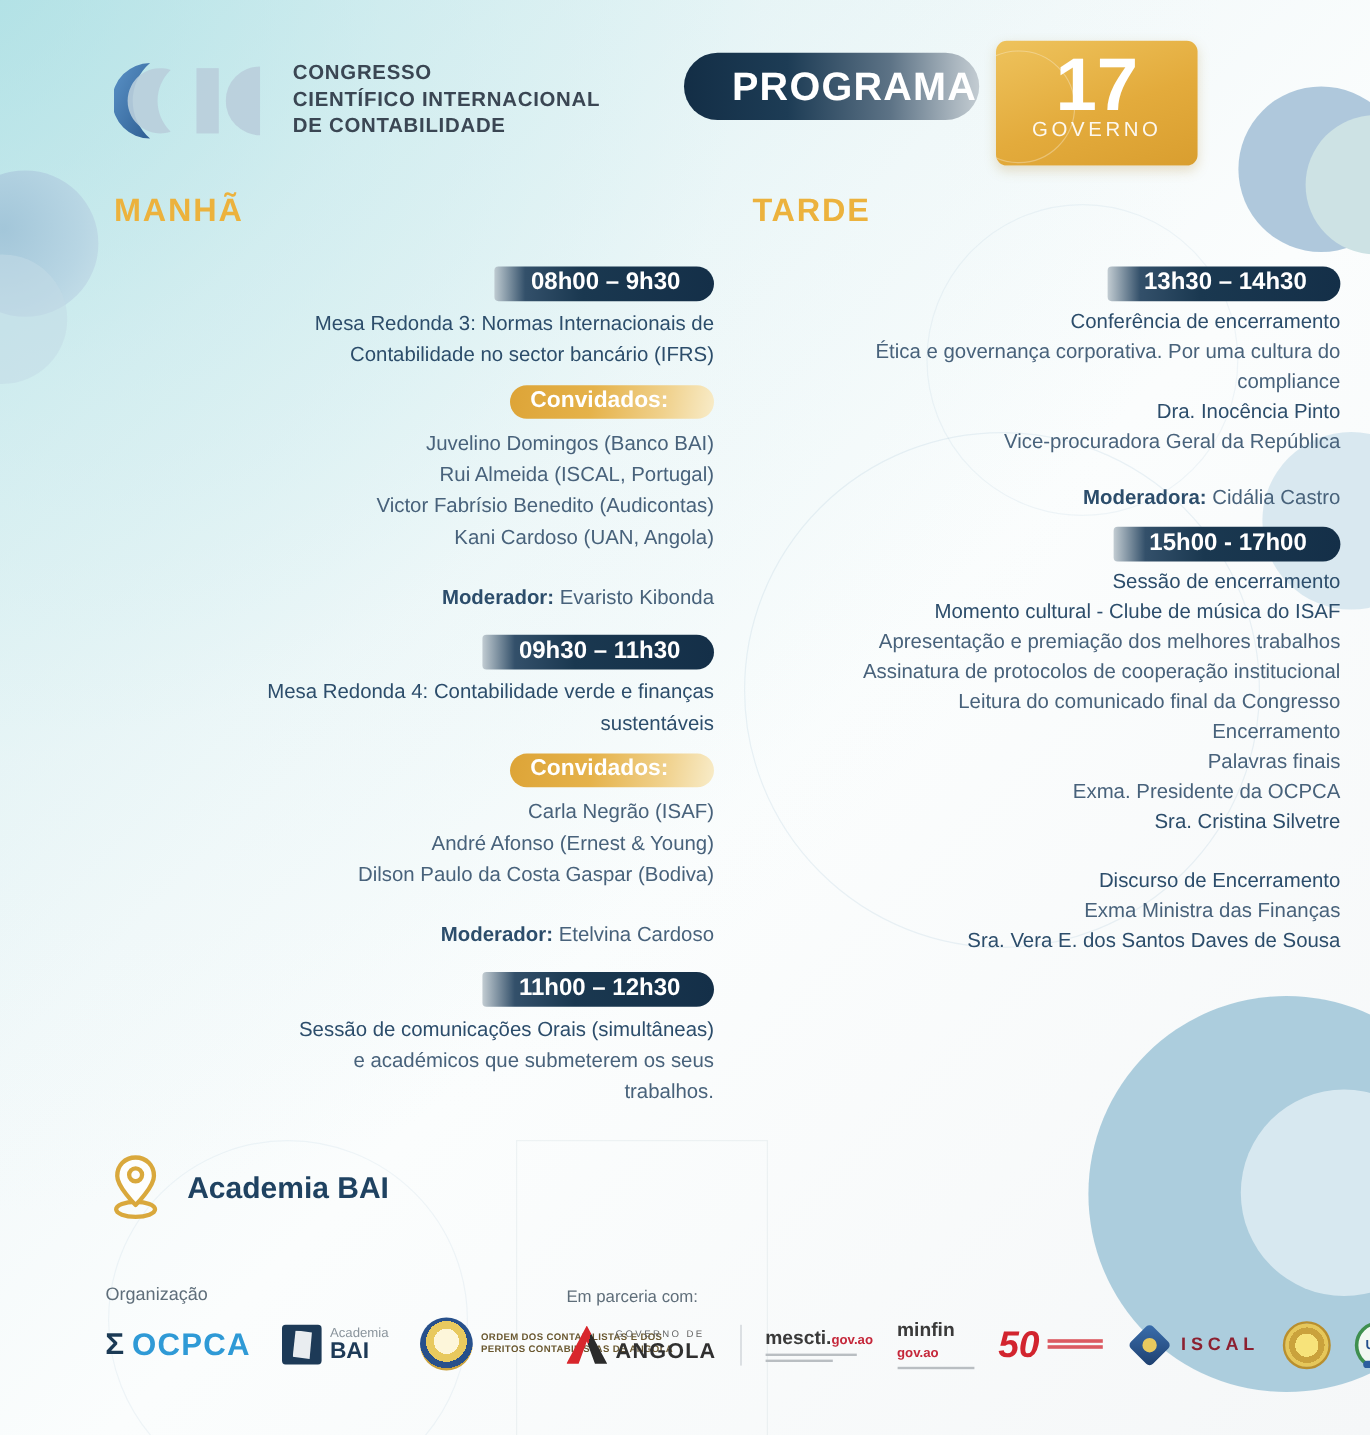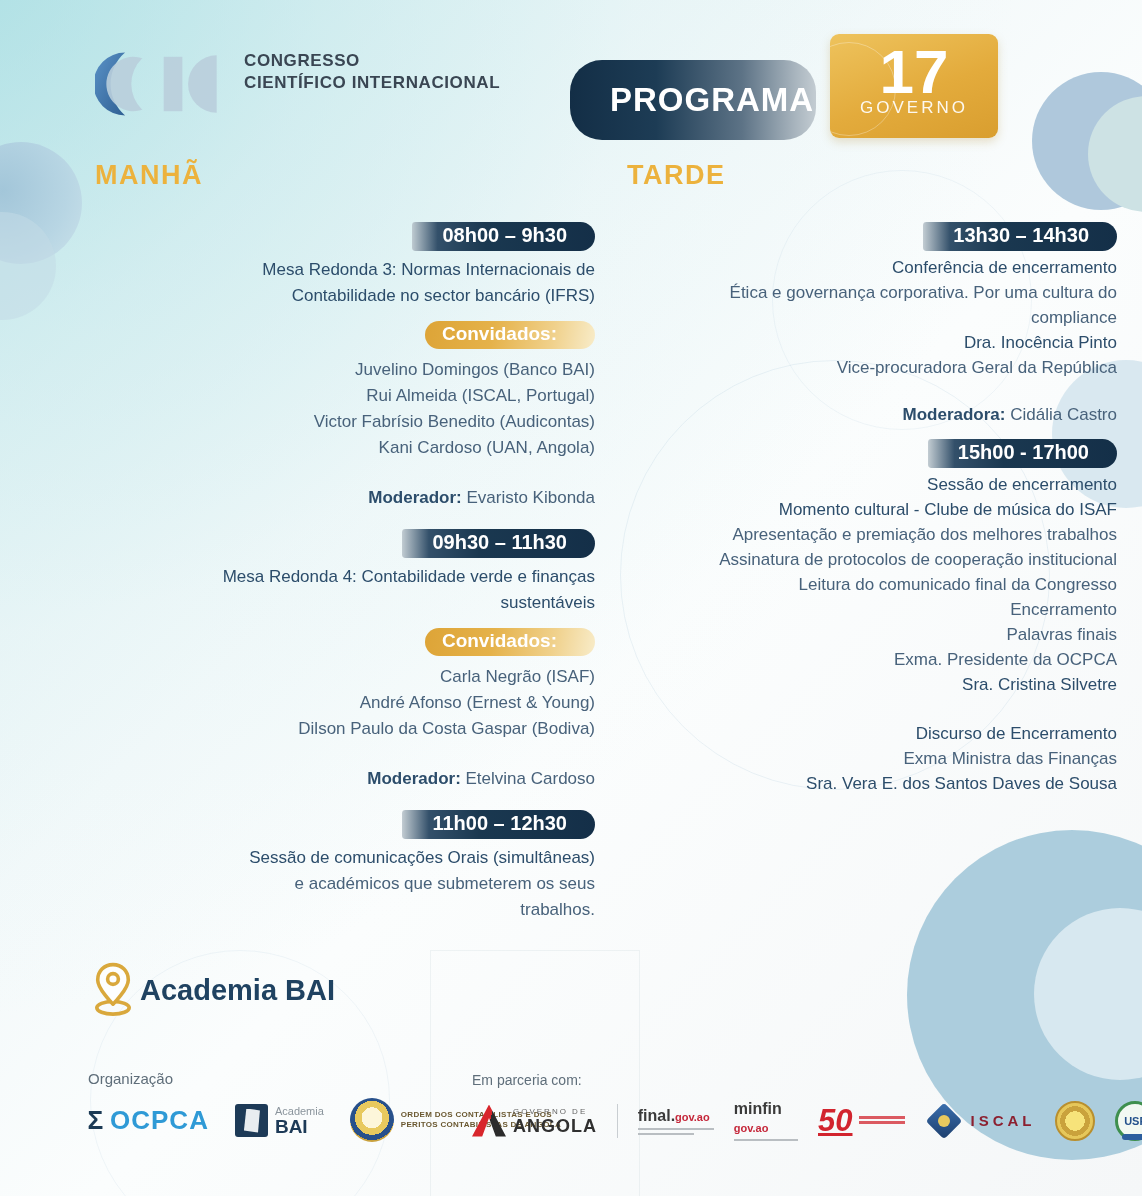--- a/index.html
+++ b/index.html
@@ -24,21 +24,21 @@
   .ring { border:1px solid rgba(130,168,196,.14); background:transparent !important; }
   .ring1 { left:620px; top:360px; width:430px; height:430px; }
   .ring2 { left:90px; top:950px; width:300px; height:300px; border-color:rgba(130,168,196,.10); }
   .ring3 { right:110px; top:170px; width:260px; height:260px; border-color:rgba(130,168,196,.10); }
   .sq1 { position:absolute; left:430px; top:950px; width:210px; height:260px;
          border:1px solid rgba(150,170,185,.12); pointer-events:none; }
   
   .logo { position:absolute; left:95px; top:38px; }
   .congress-title { position:absolute; left:244px; top:50px;
     font-size:17px; font-weight:bold; color:#3a4653; letter-spacing:.6px; line-height:22px; }
-  .programa-pill { position:absolute; left:570px; top:60px; width:246px; height:80px;
+  .programa-pill { position:absolute; left:570px; top:44px; width:246px; height:56px;
     border-radius:32px; display:flex; align-items:center; padding-left:40px;
     background:linear-gradient(90deg, #132e46 0%, #1d3c55 35%, #5d7386 70%, #aab6bf 92%, #c3ccd2 100%);
     color:#fff; font-size:33px; font-weight:800; letter-spacing:1px; }
   .date-badge { position:absolute; left:830px; top:34px; width:168px; height:104px;
     border-radius:9px; overflow:hidden; text-align:center;
     background:linear-gradient(160deg, #eec35d 0%, #e3ab3c 55%, #d99e2f 100%);
     box-shadow:0 4px 10px rgba(180,140,50,.25); }
   .date-badge::before { content:""; position:absolute; left:-28px; top:8px; width:92px; height:92px;
     border:1px solid rgba(255,255,255,.30); border-radius:50%; }
   .date-day { font-size:62px; line-height:60px; font-weight:800; color:#ffffff; margin-top:8px; }
@@ -61,21 +61,21 @@
     background:linear-gradient(100deg, #dda437 0%, #e5b24a 40%, #f0d18c 75%, #f8ecc9 100%); }
   .line { font-size:17px; line-height:26px; color:#48627b; }
   .col-right .line { line-height:25px; }
   .line.b { font-weight:normal; color:#2c4d6b; }
   .line.mod { margin-top:24px; }
   .col-right .line.mod { margin-top:22px; }
   .line.mod b { color:#2c4d6b; }
   .gap { height:24px; }
   
   .venue { display:flex; align-items:center; margin-top:34px; margin-left:-4px; }
-  .venue-name { font-size:29px; font-weight:bold; color:#1f4261; }
+  .venue-name { font-size:25px; font-weight:bold; color:#1f4261; margin-left:16px; }
   
   .footer-label { position:absolute; font-size:15px; color:#5f6e7a; }
   .lbl-org { left:88px; top:1070px; }
   .lbl-parc { left:472px; top:1072px; font-size:14px; }
   .logo-row { position:absolute; display:flex; align-items:center; }
   .row-org { left:88px; top:1098px; gap:26px; }
   .row-parc { left:472px; top:1100px; gap:20px; }
   .logo-item { display:flex; align-items:center; gap:7px; }
   .isaf-mark { font-size:25px; font-weight:900; color:#1b3a55; transform:scaleX(1.05); }
   .isaf-text { font-size:26px; font-weight:800; color:#2f9ad6; letter-spacing:1px; }
@@ -89,21 +89,21 @@
   .ocpca-text { font-size:8px; line-height:10px; color:#6a5830; letter-spacing:.3px; font-weight:bold; }
   .angola-mark { width:34px; height:32px;
     clip-path:polygon(0 100%, 50% 0, 100% 100%, 70% 100%, 50% 42%, 30% 100%);
     background:linear-gradient(105deg, #d8262c 52%, #2b2b2b 52%); }
   .angola-top { font-size:8px; letter-spacing:2px; color:#666; line-height:10px; }
   .angola-bottom { font-size:18px; font-weight:800; color:#303030; letter-spacing:1px; line-height:18px; }
   .gov-name { font-size:16px; font-weight:800; color:#3a3a3a; }
   .gov-suffix { font-size:11px; font-weight:bold; color:#c5273a; }
   .gov-sub { height:2px; background:#b9bec2; margin-top:3px; }
   .vdiv { width:1px; height:34px; background:#c9ced2; }
-  .fifty-num { font-size:31px; font-weight:900; font-style:italic; color:#d2242e; line-height:30px;text-decoration:underline; }
+  .fifty-num { font-size:31px; font-weight:900; font-style:italic; color:#d2242e; line-height:30px; }
   .fifty-sub { width:46px; }
   .fifty-sub div { height:3px; background:#d2242e; opacity:.75; margin-bottom:2px; }
   .iscal-emblem { width:26px; height:26px; transform:rotate(45deg); border-radius:4px;
     background:linear-gradient(135deg, #3b6fae, #1d3f6e); position:relative; margin:0 6px; }
   .iscal-emblem::after { content:""; position:absolute; left:7px; top:7px; width:12px; height:12px;
     border-radius:50%; background:#e8c95e; }
   .iscal-text { font-size:15px; font-weight:800; color:#8c2030; letter-spacing:4px; }
   .gold-emblem { width:40px; height:40px; border-radius:50%; border:2px solid #b98f2e;
     background:radial-gradient(circle, #f7e37a 0 38%, #caa23c 38% 58%, #e6c75a 58% 100%); }
   .usp-emblem { width:40px; height:40px; border-radius:50%; border:3px solid #3e8f4e;
@@ -142,20 +142,21 @@
       </defs>
       <path d="M 42 2 A 44 44 0 1 0 42 90 A 58 58 0 0 1 42 2 Z" fill="url(#gb)"></path>
       <path d="M 66 10 A 38 38 0 1 0 66 82 A 50 50 0 0 1 66 10 Z" fill="#b9cedc" opacity=".9"></path>
       <rect x="96" y="8" width="26" height="76" fill="#b9cedc" opacity=".9"></rect>
       <circle cx="170" cy="46" r="40" fill="#b9cedc" opacity=".9" clip-path="url(#half)"></circle>
     </svg>
   </div>
   <div class="congress-title">
     <div>CONGRESSO</div>
     <div>CIENTÍFICO INTERNACIONAL</div>
+    <div>DE CONTABILIDADE</div>
   </div>
   <div class="programa-pill">PROGRAMA</div>
   <div class="date-badge">
     <div class="date-day">17</div>
     <div class="date-month">GOVERNO</div>
   </div>
 
   <div class="col-title t-manha">MANHÃ</div>
   <div class="col-title t-tarde">TARDE</div>
 
@@ -206,21 +207,21 @@
     <div class="logo-item">
       <span class="angola-mark"></span>
       <span>
         <div class="angola-top">GOVERNO DE</div>
         <div class="angola-bottom">ANGOLA</div>
       </span>
     </div>
     <div class="vdiv"></div>
     <div class="logo-item">
       <span>
-        <span class="gov-name">final.</span><span class="gov-suffix">gov.ao</span>
+        <span class="gov-name">mescti.</span><span class="gov-suffix">gov.ao</span>
         <div class="gov-sub" style="width:76px"></div>
         <div class="gov-sub" style="width:56px"></div>
       </span>
     </div>
     <div class="logo-item">
       <span>
         <span class="gov-name">minfin</span> <span class="gov-suffix">gov.ao</span>
         <div class="gov-sub" style="width:64px"></div>
       </span>
     </div>

